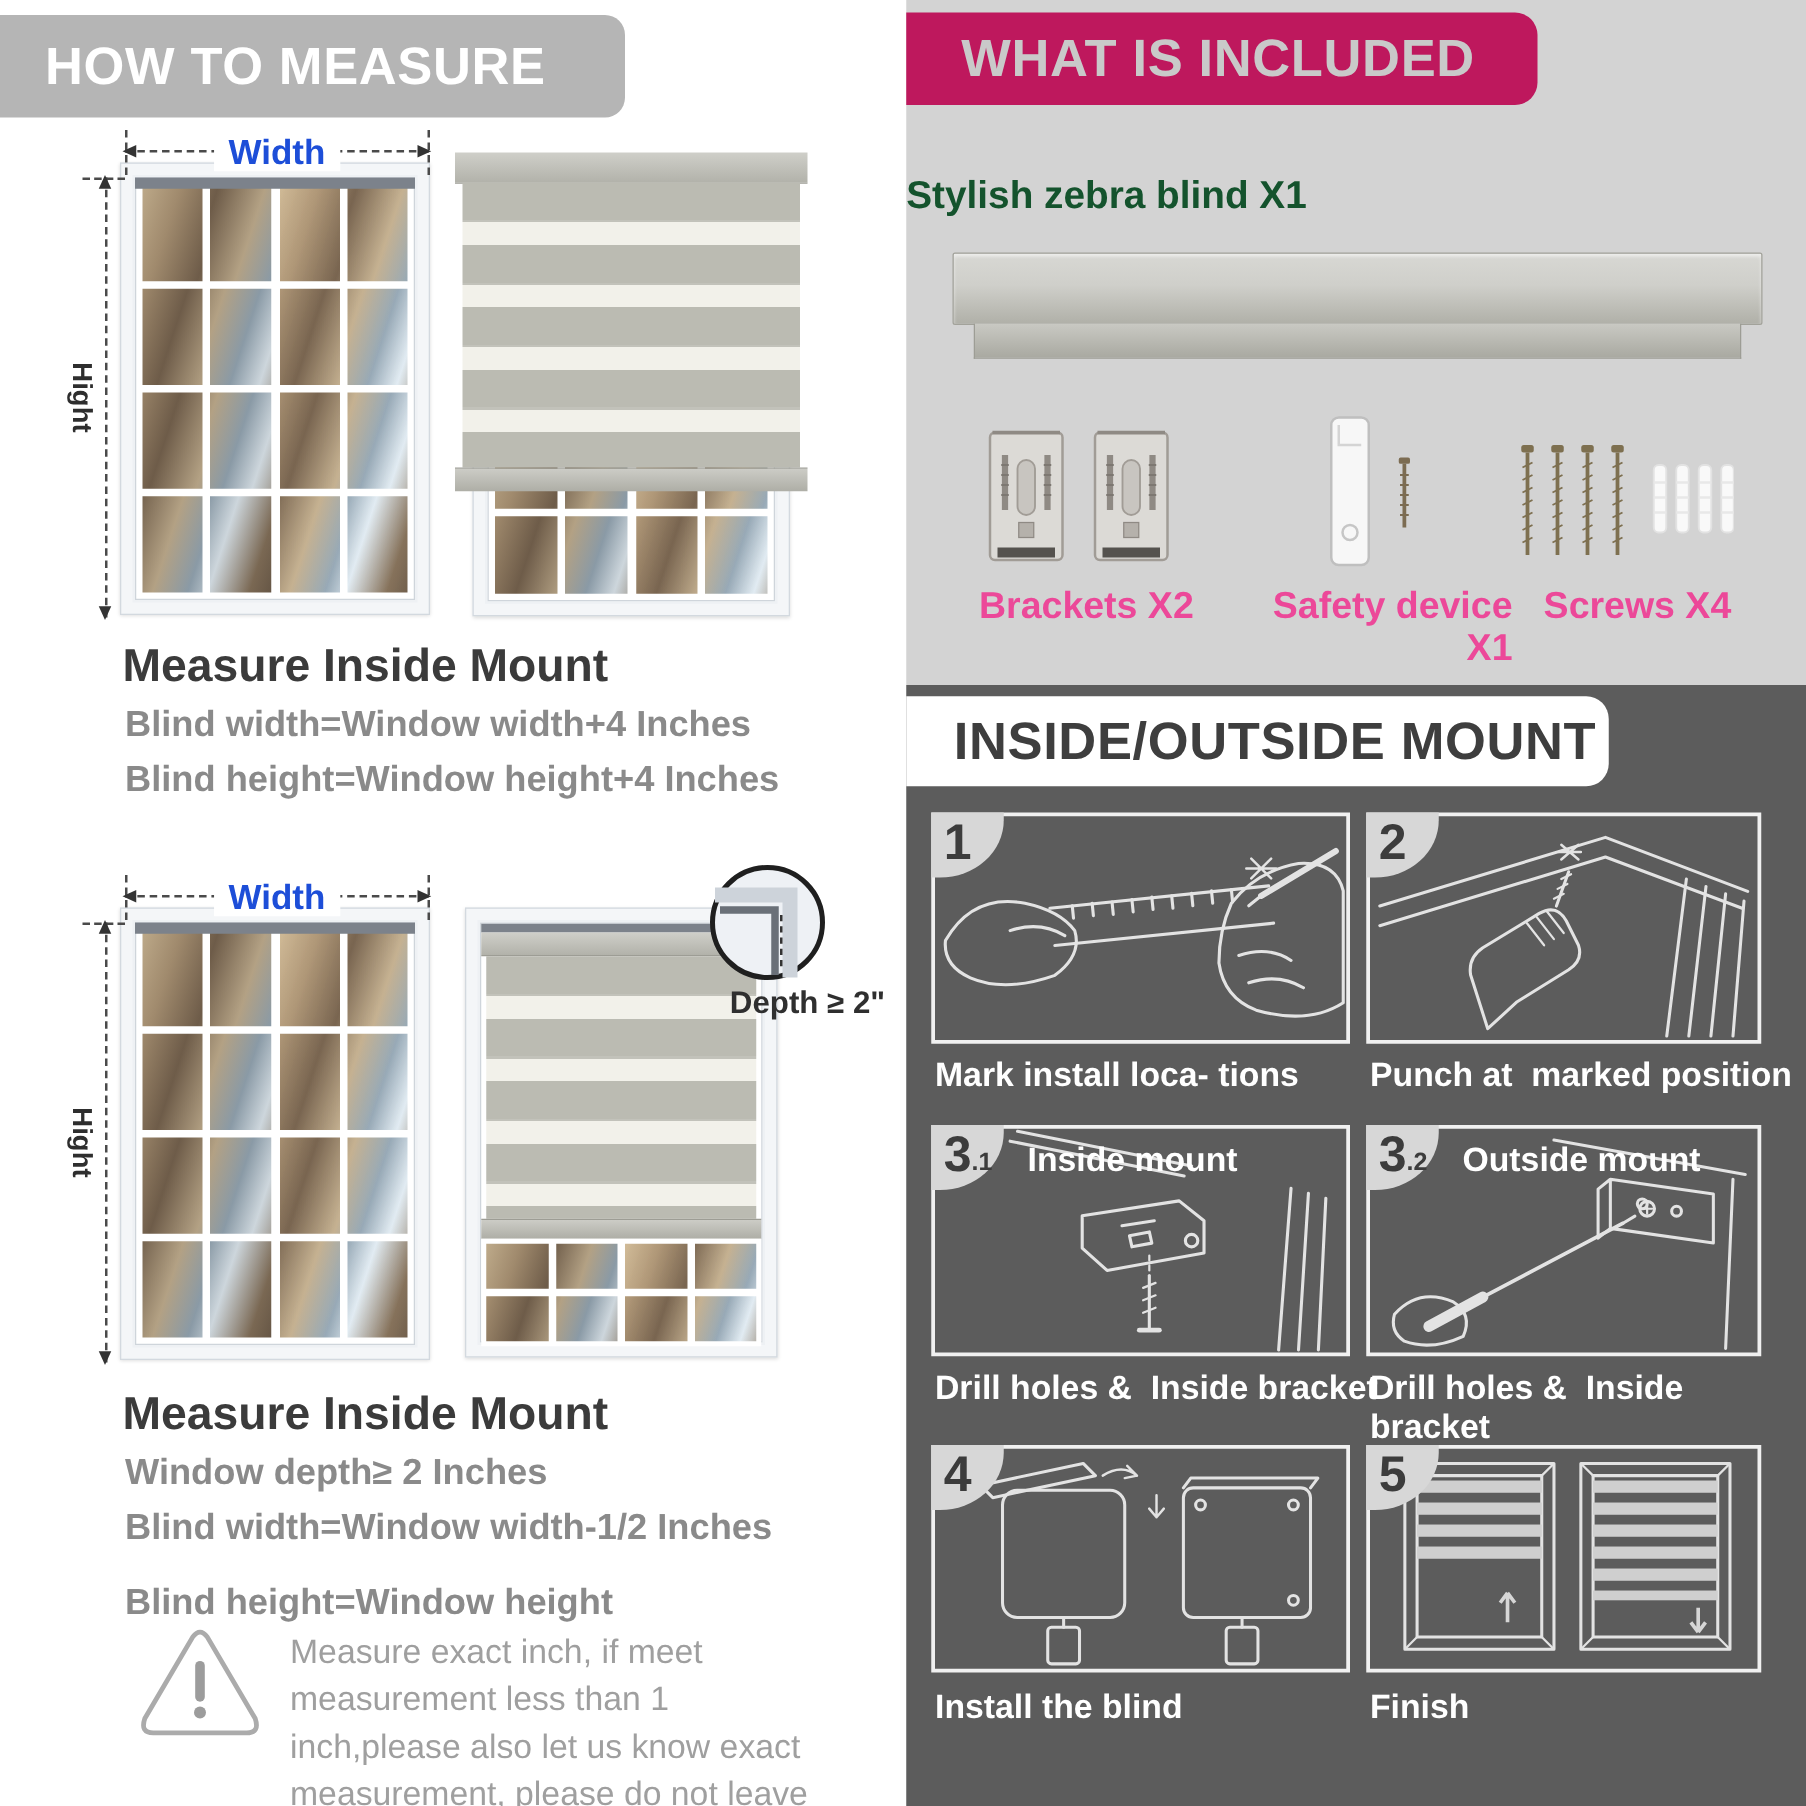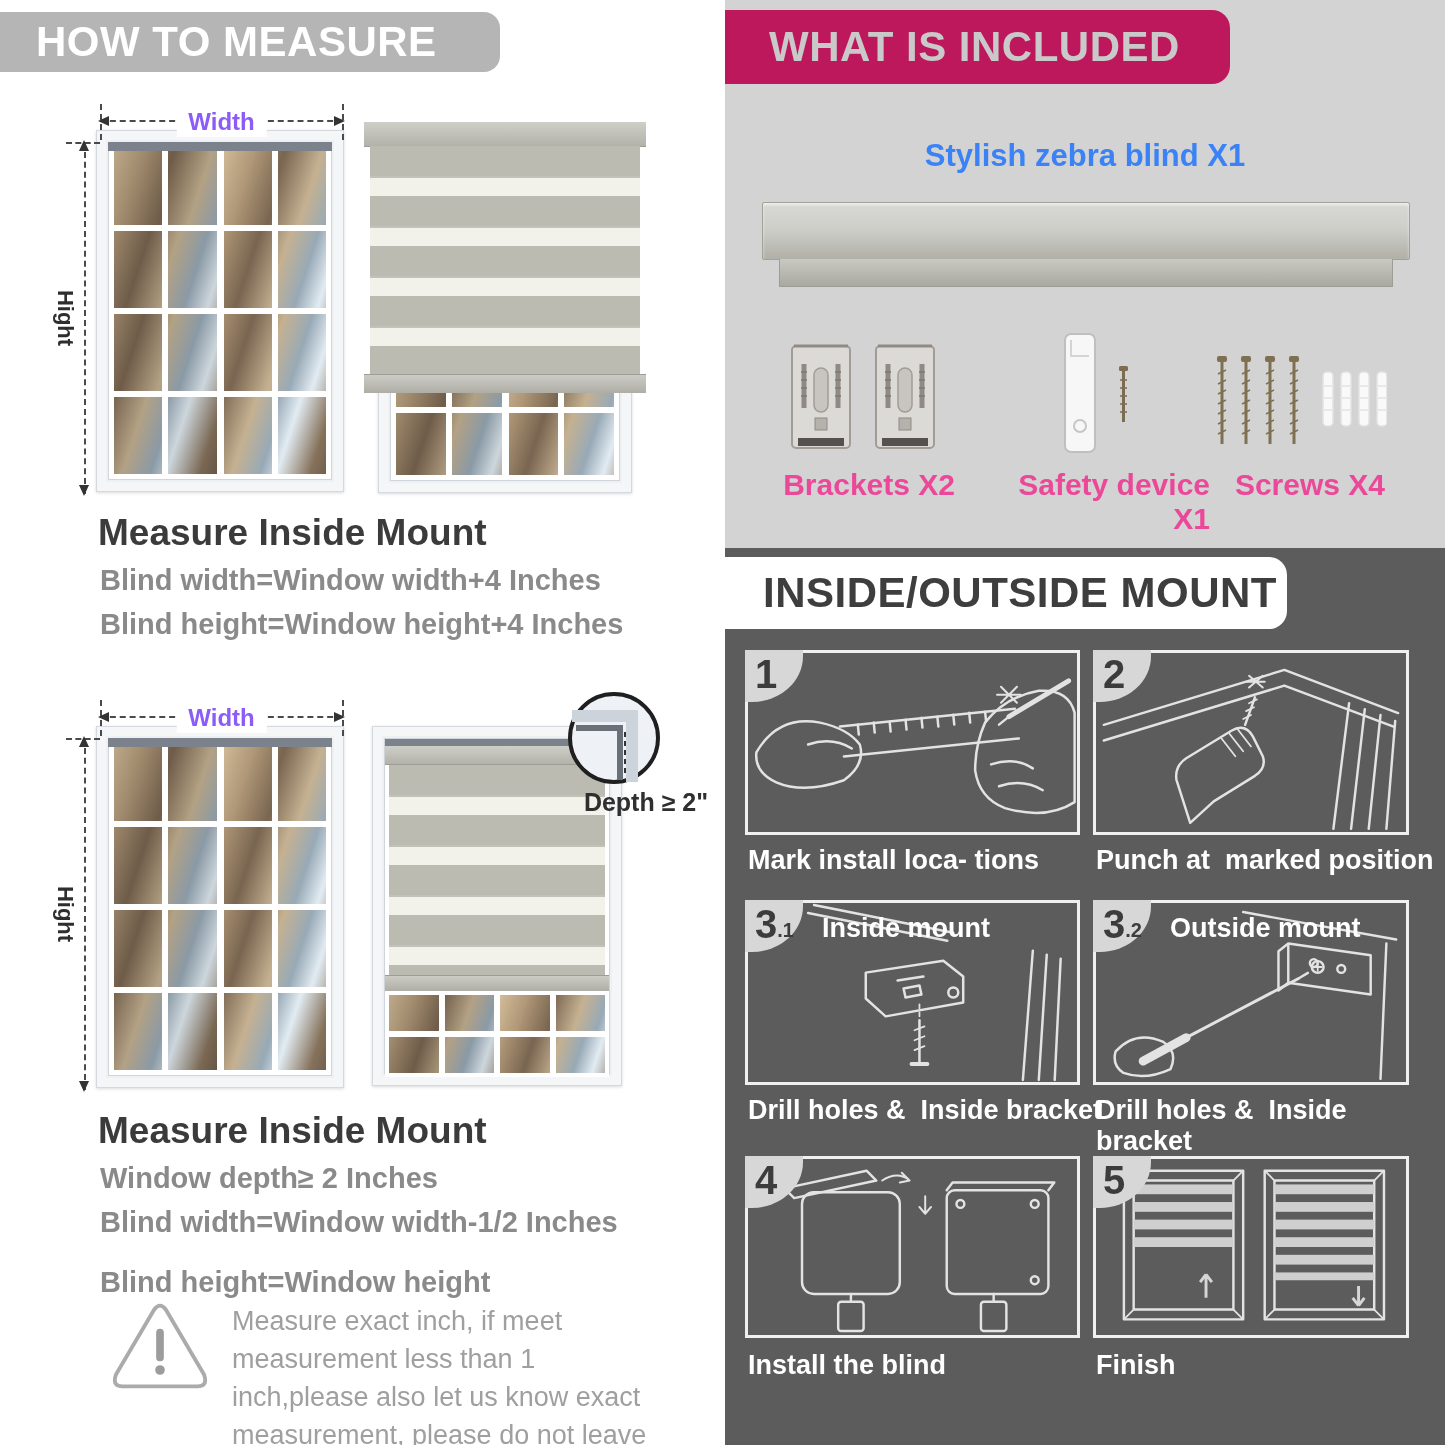--- a/index.html
+++ b/index.html
@@ -1,39 +1,39 @@
 <!DOCTYPE html>
 <html><head>
 <meta charset="utf-8">
 <style>
   html,body{margin:0;padding:0;background:#fff;}
   .page{position:relative;width:1445px;height:1445px;background:#fff;overflow:hidden;
         font-family:"Liberation Sans",sans-serif;}
   .abs{position:absolute;}
 
   
-  .howto-header{left:0;top:12px;width:500px;height:60px;background:#b5b5b5;
+  .howto-header{left:0;top:12px;width:500px;height:82px;background:#b5b5b5;
     border-radius:0 16px 16px 0;display:flex;align-items:center;padding-left:36px;box-sizing:border-box;}
   .howto-header span{color:#fff;font-size:42px;font-weight:700;letter-spacing:.5px;}
   .included-panel{left:725px;top:0;width:720px;height:548px;background:#d3d3d3;}
   .included-header{left:725px;top:10px;width:505px;height:74px;background:#be185d;
     border-radius:0 18px 18px 0;display:flex;align-items:center;padding-left:44px;box-sizing:border-box;}
   .included-header span{color:#c9c9c9;font-size:42px;font-weight:700;letter-spacing:.5px;}
   .mount-panel{left:725px;top:548px;width:720px;height:897px;background:#5c5c5c;}
   .mount-header{left:725px;top:557px;width:562px;height:72px;background:#fff;
     border-radius:0 18px 18px 0;display:flex;align-items:center;padding-left:38px;box-sizing:border-box;}
   .mount-header span{color:#3e3e3e;font-size:42px;font-weight:700;letter-spacing:.5px;}
 
   
   .harrow{position:absolute;border-top:2px dashed #4a4a4a;}
   .harrow:before,.harrow:after{content:"";position:absolute;top:-6px;width:0;height:0;border-style:solid;}
   .harrow:before{left:-2px;border-width:5px 11px 5px 0;border-color:transparent #333 transparent transparent;}
   .harrow:after{right:-2px;border-width:5px 0 5px 11px;border-color:transparent transparent transparent #333;}
   .arrow-lbl{position:absolute;top:-15px;left:50%;transform:translateX(-50%);background:#fff;
-    padding:0 12px;font-size:24px;font-weight:700;color:#8b5cf6;line-height:30px;}
+    padding:0 12px;font-size:28px;font-weight:700;color:#1d4ed8;line-height:30px;}
   .varrow{position:absolute;border-left:2px dashed #4a4a4a;}
   .varrow:before,.varrow:after{content:"";position:absolute;left:-7px;width:0;height:0;border-style:solid;}
   .varrow:before{top:-2px;border-width:0 5px 11px 5px;border-color:transparent transparent #333 transparent;}
   .varrow:after{bottom:-2px;border-width:11px 5px 0 5px;border-color:#333 transparent transparent transparent;}
   .varrow-lbl{position:absolute;top:50%;left:-34px;transform:translateY(-50%);writing-mode:vertical-rl;
     background:#fff;padding:12px 0;font-size:22px;font-weight:700;color:#2e2e2e;}
   .tickv{position:absolute;border-left:2px dashed #4a4a4a;width:0;}
   .tickh{position:absolute;border-top:2px dashed #4a4a4a;height:0;}
 
   
@@ -58,21 +58,21 @@
   .zstripes{background:repeating-linear-gradient(180deg,#bbbbb2 0 30px,#c2c2ba 30px 32px,#f2f1ea 32px 50px);}
   .zrail{background:linear-gradient(180deg,#ccccc6,#aeaea6);border-top:1px solid #9d9d95;}
 
   
   .mount-title{font-size:37px;font-weight:700;color:#3b3b3b;}
   .mount-line{font-size:29px;font-weight:700;color:#8a8a8a;}
   .depth-lbl{font-size:25px;font-weight:700;color:#2f2f2f;text-align:center;}
   .warn-text{font-size:27px;font-weight:500;color:#9f9f9f;line-height:38px;}
 
   
-  .blind-title{left:725px;top:138px;width:720px;text-align:center;font-size:31px;font-weight:700;color:#3b82f6;}
+  .blind-title{left:725px;top:138px;width:720px;font-size:31px;font-weight:700;color:#14532d;}
   .cassette-main{left:762px;top:202px;width:648px;height:58px;border:1px solid #a2a29a;border-radius:2px;
     background:linear-gradient(180deg,#d8d8d4 0%,#cfcfca 45%,#b0b0a8 100%);
     box-shadow:inset 0 2px 3px rgba(255,255,255,.6);box-sizing:border-box;}
   .cassette-lower{left:779px;top:259px;width:614px;height:28px;border:1px solid #9d9d95;border-top:none;
     background:linear-gradient(180deg,#c9c9c3,#a9a9a1);box-sizing:border-box;}
   .item-label{font-size:30px;font-weight:700;color:#ec4899;text-align:right;}
 
   
   .step-box{position:absolute;border:3px solid #f0f0f0;box-sizing:border-box;}
   .badge{position:absolute;top:-3px;left:-3px;width:58px;height:52px;background:#d7d7d7;

